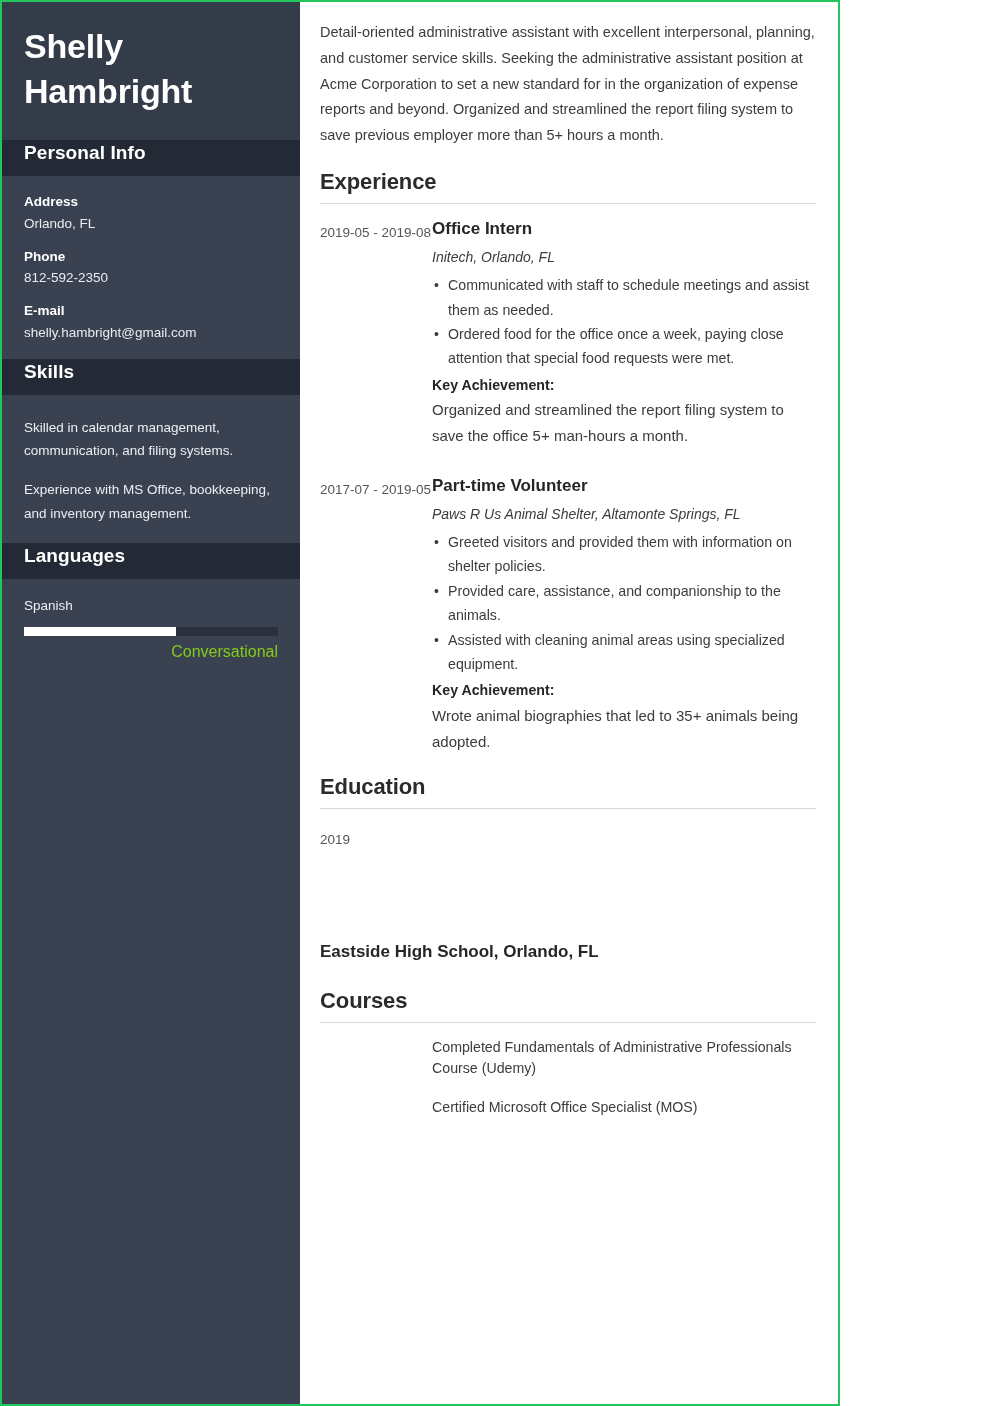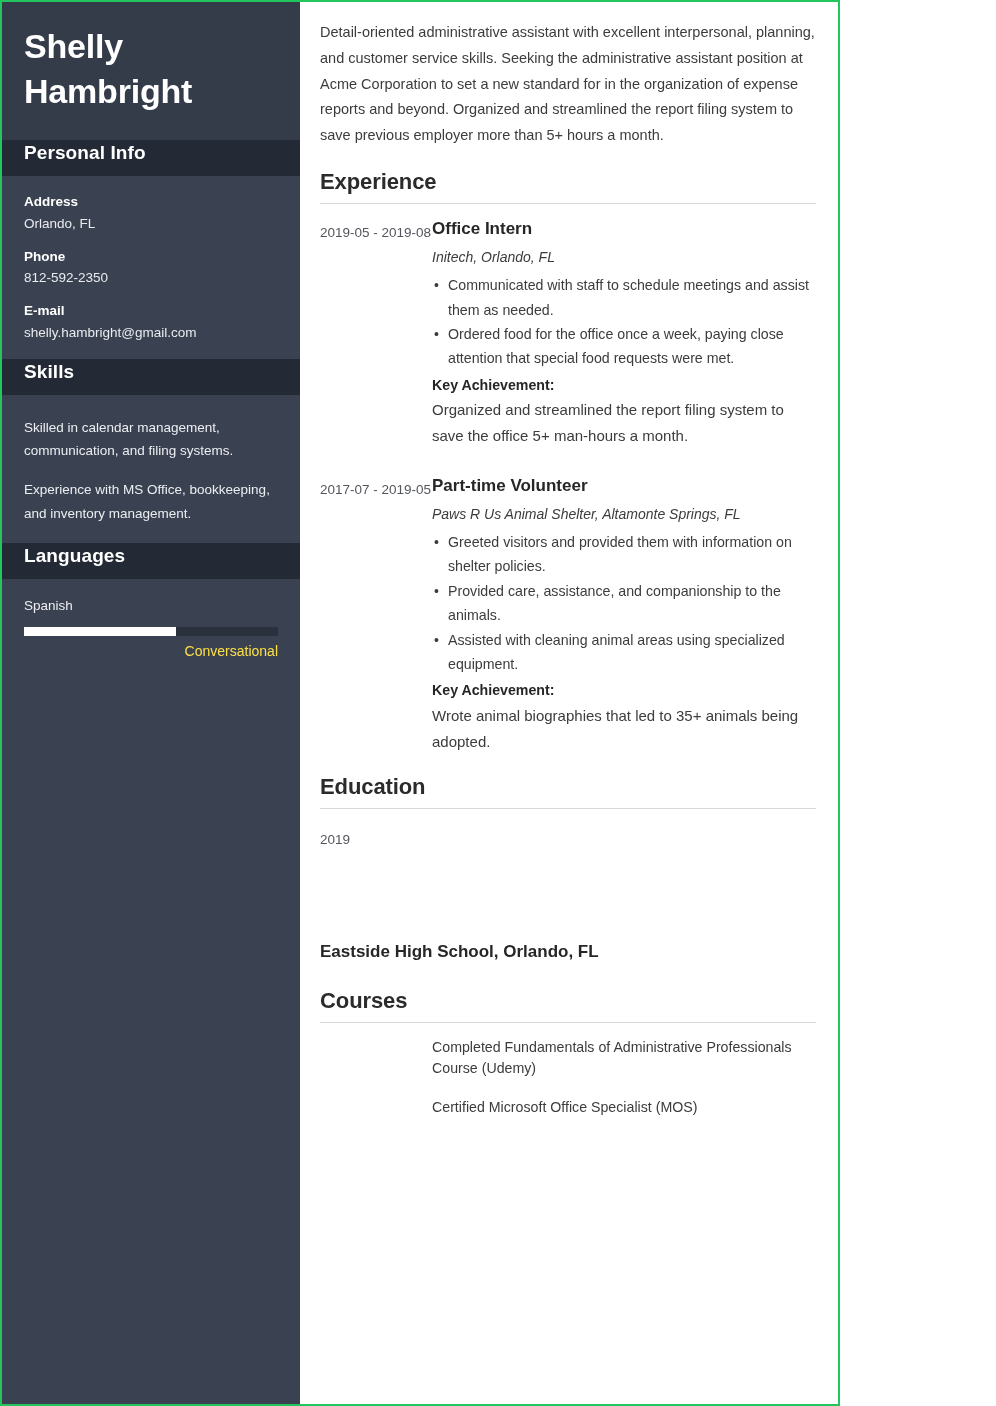--- a/index.html
+++ b/index.html
@@ -95,22 +95,22 @@
     background: #2b313c;
     position: relative;
     overflow: hidden;
   }
   .lang-bar-fill {
     position: absolute;
     left: 0; top: 0; bottom: 0;
     background: #ffffff;
   }
   .lang-level {
-    font-size: 14px;
-    color: #fde047;
+    font-size: 16px;
+    color: #84cc16;
     text-align: right;
     margin-top: 7px;
   }
 
   .sidebar-filler { flex: 1 1 auto; background: #3a4150; }
 
   
   .main {
     flex: 1 1 auto;
     background: #ffffff;

